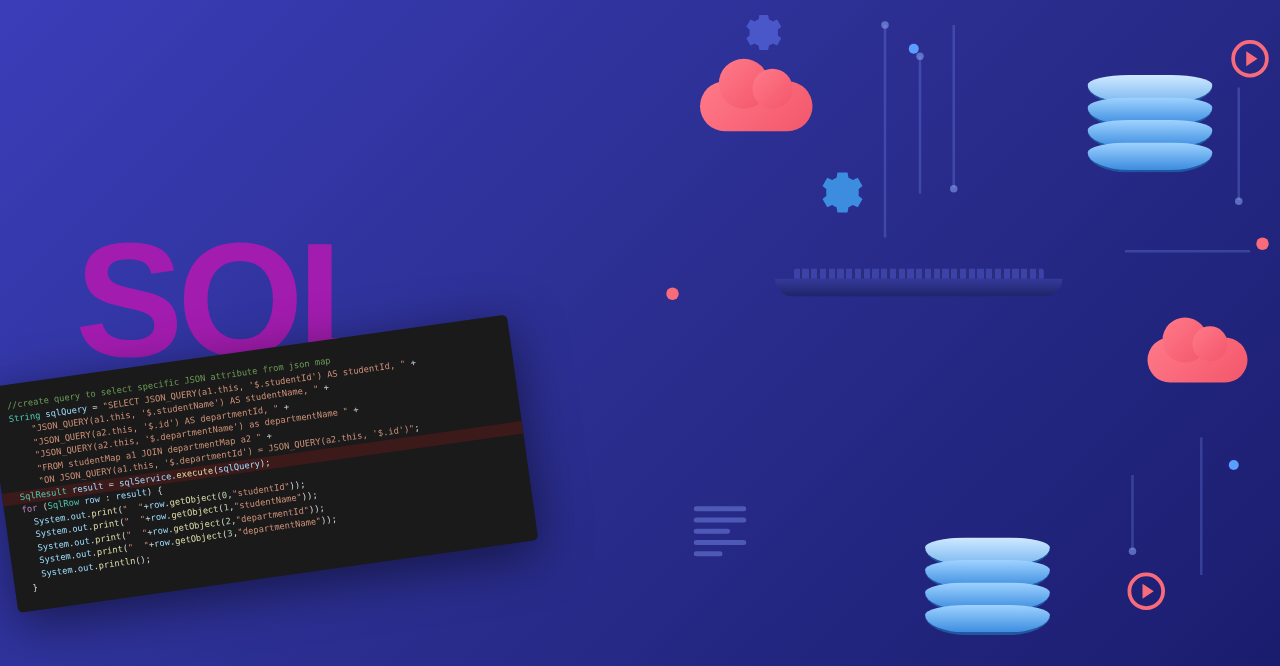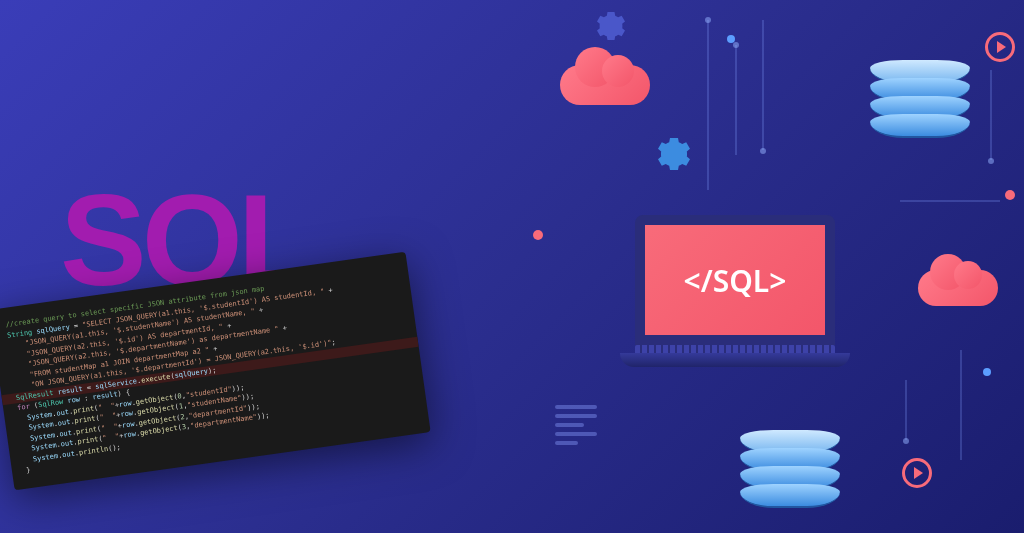--- a/index.html
+++ b/index.html
@@ -249,23 +249,20 @@
 
 <div class="doclines">
   <div></div>
     <div></div>
     <div></div>
     <div></div>
     <div></div>
 </div>
 
 <div class="laptop">
-  <div class="laptop-screen">
-    <span class="laptop-screen-text">&lt;/SQL&gt;</span>
-  </div>
   <div class="laptop-keys"></div>
   <div class="laptop-base"></div>
 </div>
 
 <div class="code-window" id="code-window">
     <div class="code-line"><span class="c-comment">//create query to select specific JSON attribute from json map</span></div>
     <div class="code-line"><span class="c-type">String </span><span class="c-var">sqlQuery</span><span class="c-plain"> = </span><span class="c-string">"SELECT JSON_QUERY(a1.this, '$.studentId') AS studentId, "</span><span class="c-plain"> +</span></div>
     <div class="code-line"><span class="c-plain">    </span><span class="c-string">"JSON_QUERY(a1.this, '$.studentName') AS studentName, "</span><span class="c-plain"> +</span></div>
     <div class="code-line"><span class="c-plain">    </span><span class="c-string">"JSON_QUERY(a2.this, '$.id') AS departmentId, "</span><span class="c-plain"> +</span></div>
     <div class="code-line"><span class="c-plain">    </span><span class="c-string">"JSON_QUERY(a2.this, '$.departmentName') as departmentName "</span><span class="c-plain"> +</span></div>

